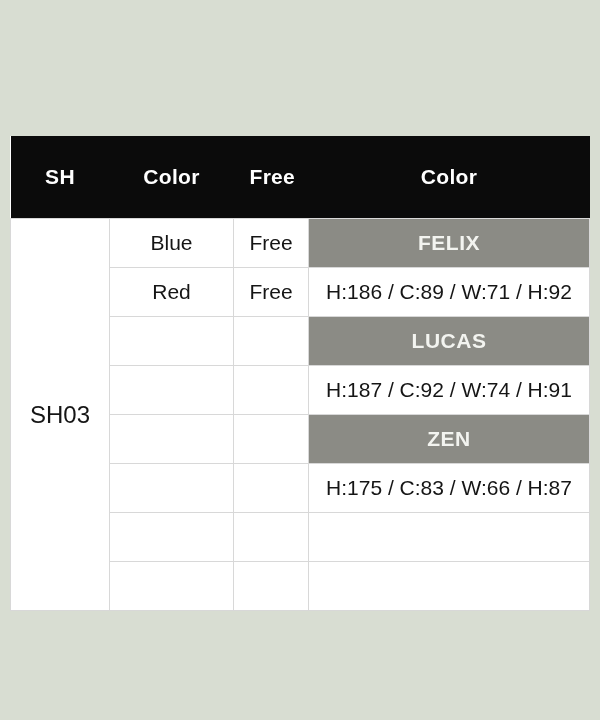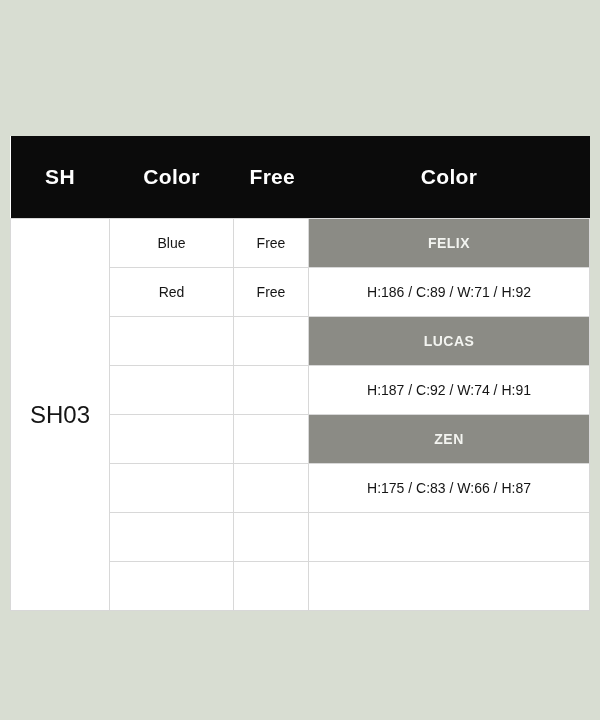--- a/index.html
+++ b/index.html
@@ -31,21 +31,21 @@
     vertical-align: middle;
     letter-spacing: 0.3px;
     border: none;
   }
   .size-chart td {
     border: 1px solid var(--grid-line, #d8d8d8);
     height: 48px;
     padding: 0;
     text-align: center;
     vertical-align: middle;
-    font-size: 14px;
+    font-size: 21px;
     color: var(--body-text, #151515);
     background: var(--cell-bg, #ffffff);
   }
   .size-chart td.sh-cell {
     font-size: 24px;
   }
   .size-chart td.model-name {
     background: var(--model-bg, #8b8b85);
     color: var(--model-text, #f3f4f0);
     font-weight: 700;

